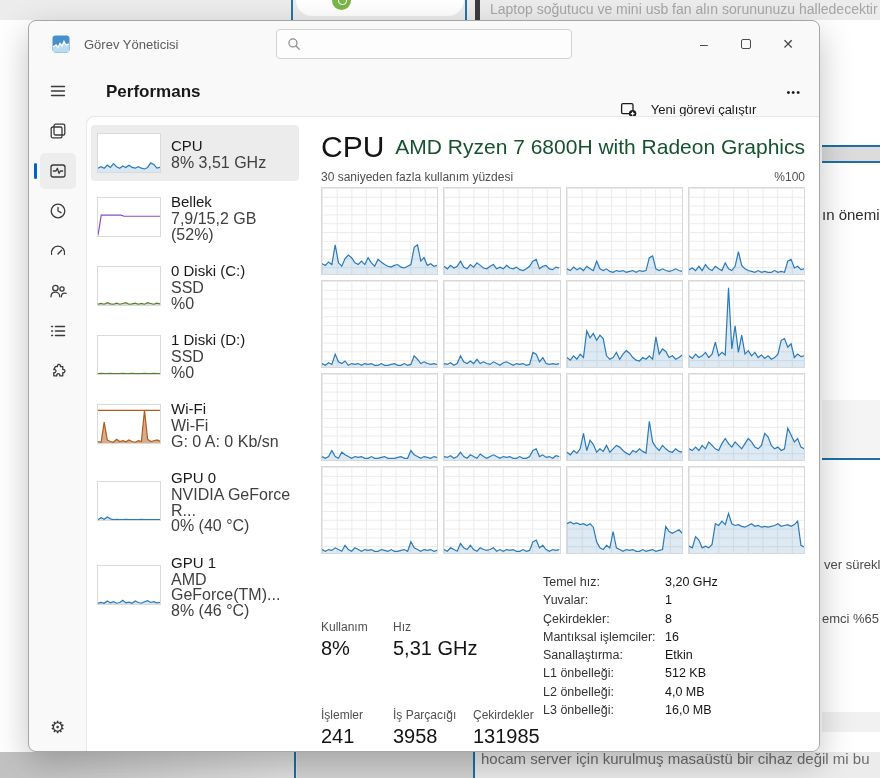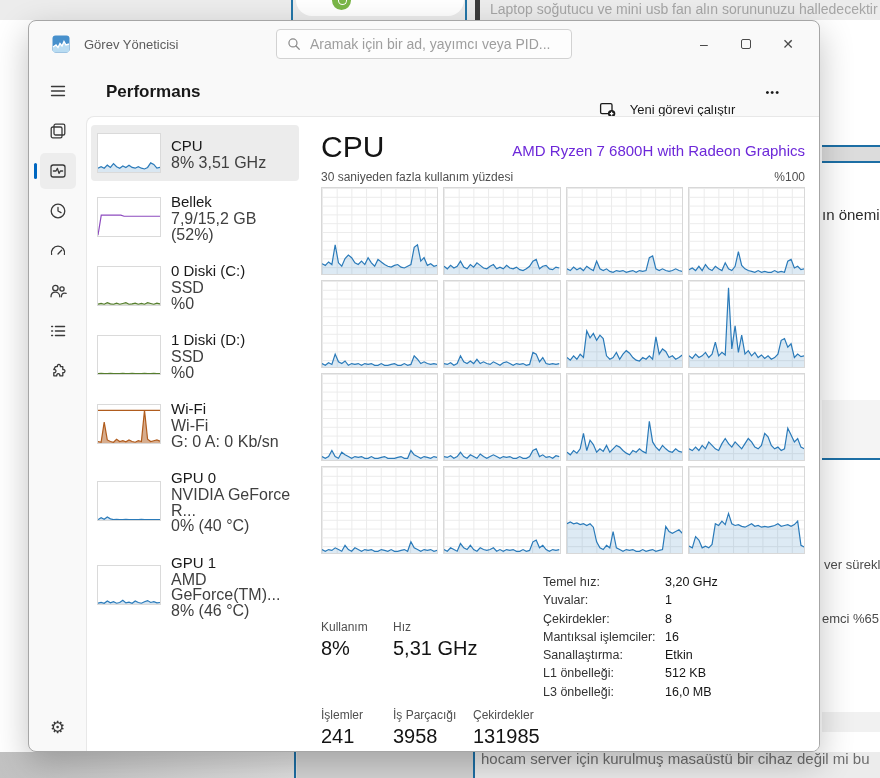--- a/index.html
+++ b/index.html
@@ -49,42 +49,42 @@
   .nav-rail { width:57px; display:flex; flex-direction:column; align-items:center; padding-top:6px; flex-shrink:0; }
   .nav-item { width:36px; height:36px; border-radius:5px; display:flex; align-items:center; justify-content:center;
     margin-bottom:4px; position:relative; color:#3a3a3a; }
   .nav-item.active { background:#ededed; }
   .nav-item.active::before { content:""; position:absolute; left:-6px; top:10px; width:3px; height:16px; border-radius:2px; background:#0067c0; }
   .nav-spacer { flex:1; }
   .nav-settings { margin-bottom:8px; font-size:17px; }
   .nav-item svg { stroke:#3a3a3a; fill:none; stroke-width:1.3; stroke-linecap:round; stroke-linejoin:round; }
 
   .right-col { flex:1; display:flex; flex-direction:column; min-width:0; }
-  .page-header { height:49px; display:flex; align-items:center; padding:0 29px 0 20px; flex-shrink:0; }
+  .page-header { height:49px; display:flex; align-items:center; padding:0 8px 0 20px; flex-shrink:0; }
   .page-title { font-size:17px; font-weight:700; color:#181818; }
   .run-task-btn { margin-left:auto; display:flex; align-items:center; gap:14px; font-size:13px; color:#191919; padding:6px 10px; border-radius:4px;margin-top:36px; }
   .run-task-btn svg { stroke:#1b1b1b; fill:none; stroke-width:1.3; }
   .more-btn { margin-left:10px; font-size:11px; letter-spacing:1px; color:#191919; padding:4px 10px; }
 
   .content-panel { flex:1; background:#fff; border-top-left-radius:8px; border-top:1px solid #e8e8e8; border-left:1px solid #e8e8e8; display:flex; overflow:hidden; }
 
   
   .perf-list { width:218px; padding:8px 6px 0 4px; flex-shrink:0; }
   .perf-item { display:flex; align-items:center; gap:10px; padding:8px 6px; border-radius:4px; margin-bottom:3px; }
   .perf-item.selected { background:#ececec; }
   .thumb { width:64px; height:40px; border:1px solid #dadada; background:#fff; flex-shrink:0; }
   .thumb svg { width:100%; height:100%; display:block; }
   .perf-name { font-size:15px; color:#191919; line-height:19px; }
   .perf-sub { font-size:16px; color:#404040; line-height:15.5px; }
 
   
   .main { flex:1; padding:14px 14px 0 16px; min-width:0; }
   .main-title-row { display:flex; align-items:flex-end; justify-content:space-between; margin-bottom:7px; }
   .cpu-title { font-size:30px; font-weight:400; color:#141414; line-height:32px; }
-  .cpu-subtitle { font-size:15px; color:#6d28d9; padding-bottom:4px; }
+  .cpu-subtitle { font-size:21px; color:#14532d; padding-bottom:4px; }
   .graph-label-row { display:flex; justify-content:space-between; font-size:12px; color:#4f4f4f; margin-bottom:3px; }
   .core-grid { display:grid; grid-template-columns:repeat(4,1fr); grid-auto-rows:88px; gap:5px; }
   .core-cell { position:relative; border:1px solid #d8d8d8; background-color:#fff;
     background-image:linear-gradient(to right,#ebebeb 1px,transparent 1px),linear-gradient(to bottom,#ebebeb 1px,transparent 1px);
     background-size:14.7px 8.8px; }
   .core-cell svg { position:absolute; inset:0; width:100%; height:100%; }
 
   .stats-row { display:flex; margin-top:18px; }
   .stats-left { width:220px; flex-shrink:0; }
   .stat-line { display:flex; margin-bottom:9px;margin-top:48px; }
@@ -128,21 +128,20 @@
       <rect x="0.5" y="0.5" width="17" height="17" rx="3" fill="#4790cc"></rect>
       <path d="M1,12 L4,10 L6,12.5 L8,8.5 L10,11 L12,6.5 L14,10 L17,9 V17 H1 Z" fill="#b9dcf2"></path>
       <polyline points="1,12 4,10 6,12.5 8,8.5 10,11 12,6.5 14,10 17,9" fill="none" stroke="#ffffff" stroke-width="1.4"></polyline>
     </svg>
     <span class="app-title">Görev Yöneticisi</span>
     <div class="search-box">
       <svg width="14" height="14" viewBox="0 0 16 16">
         <circle cx="6.8" cy="6.8" r="4.6" fill="none" stroke="#8a8a8a" stroke-width="1.4"></circle>
         <line x1="10.3" y1="10.3" x2="14" y2="14" stroke="#8a8a8a" stroke-width="1.4" stroke-linecap="round"></line>
       </svg>
-      <input type="text" placeholder="Aramak için bir ad, yayımcı veya PID..." style="">
     </div>
     <div class="win-controls">
       <div class="win-btn">–</div>
       <div class="win-btn">
           <span class="max-glyph"></span>
         </div>
       <div class="win-btn">✕</div>
     </div>
   </div>
 
@@ -479,20 +478,24 @@
                 </div>
               <div class="detail-row">
                   <span class="detail-label">Sanallaştırma:</span>
                   <span class="detail-value">Etkin</span>
                 </div>
               <div class="detail-row">
                   <span class="detail-label">L1 önbelleği:</span>
                   <span class="detail-value">512 KB</span>
                 </div>
               <div class="detail-row">
+                  <span class="detail-label">L2 önbelleği:</span>
+                  <span class="detail-value">4,0 MB</span>
+                </div>
+              <div class="detail-row">
                   <span class="detail-label">L3 önbelleği:</span>
                   <span class="detail-value">16,0 MB</span>
                 </div>
             </div>
           </div>
         </div>
 
       </div>
     </div>
   </div>

